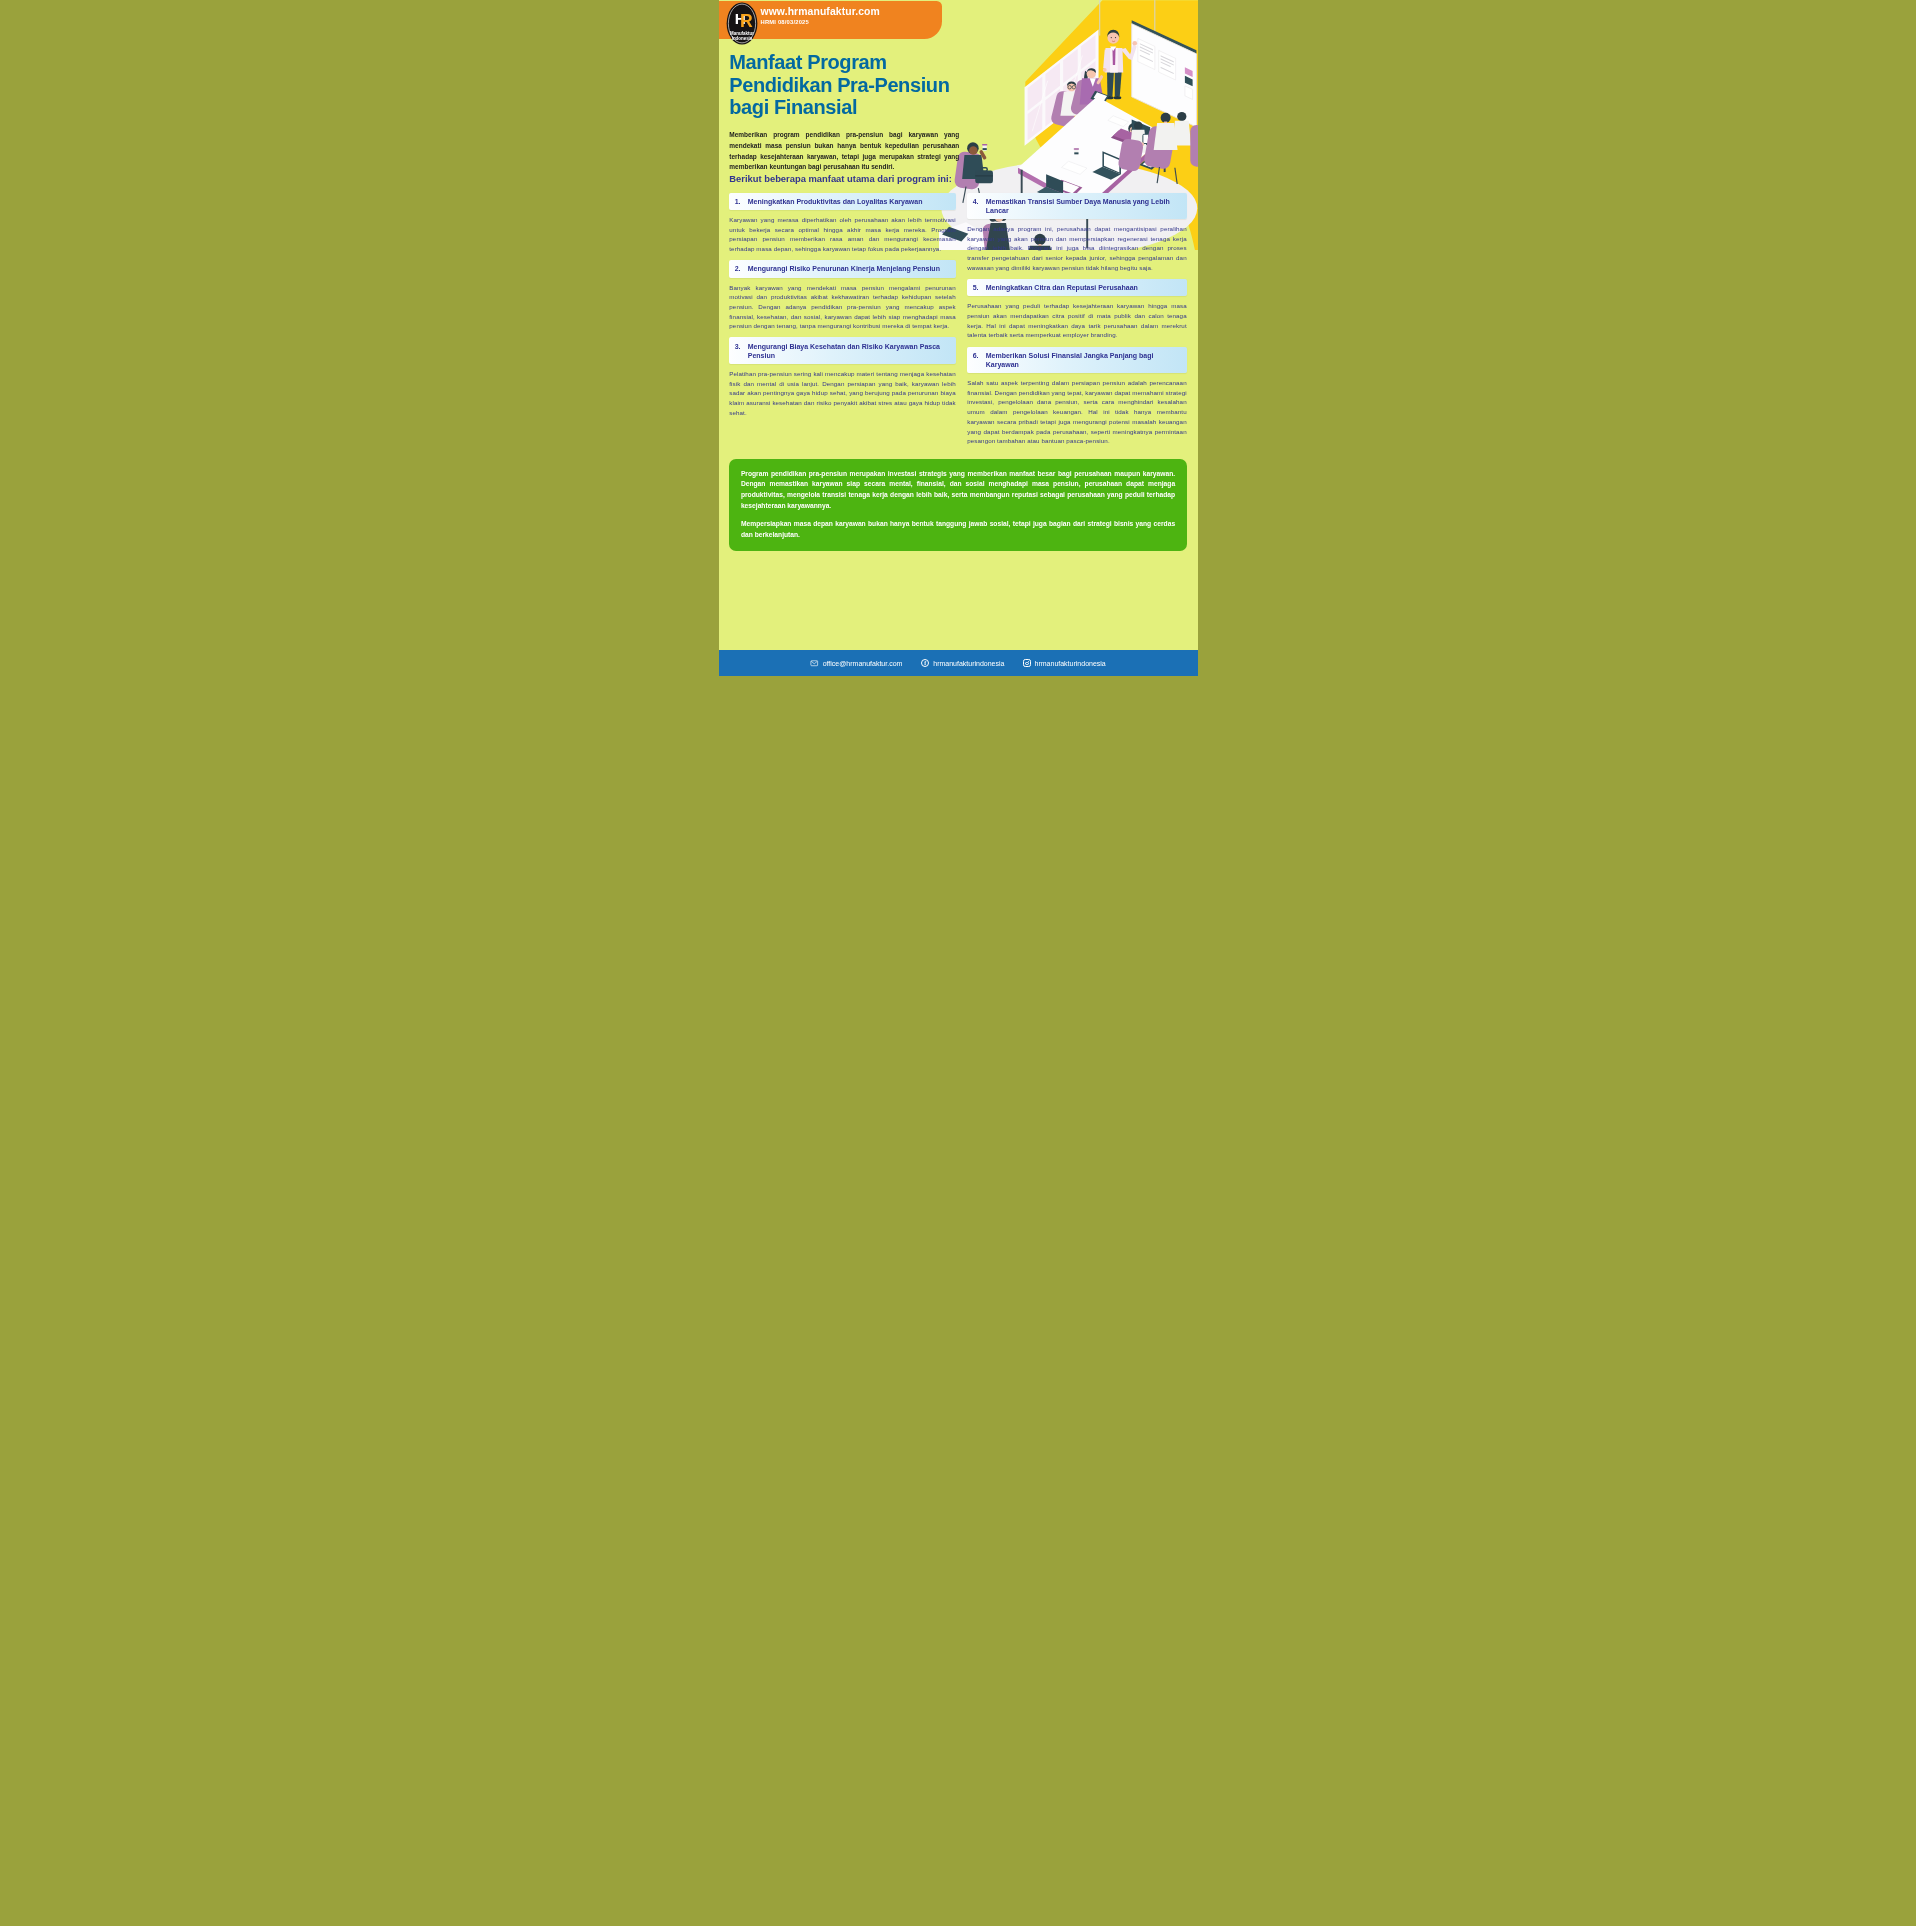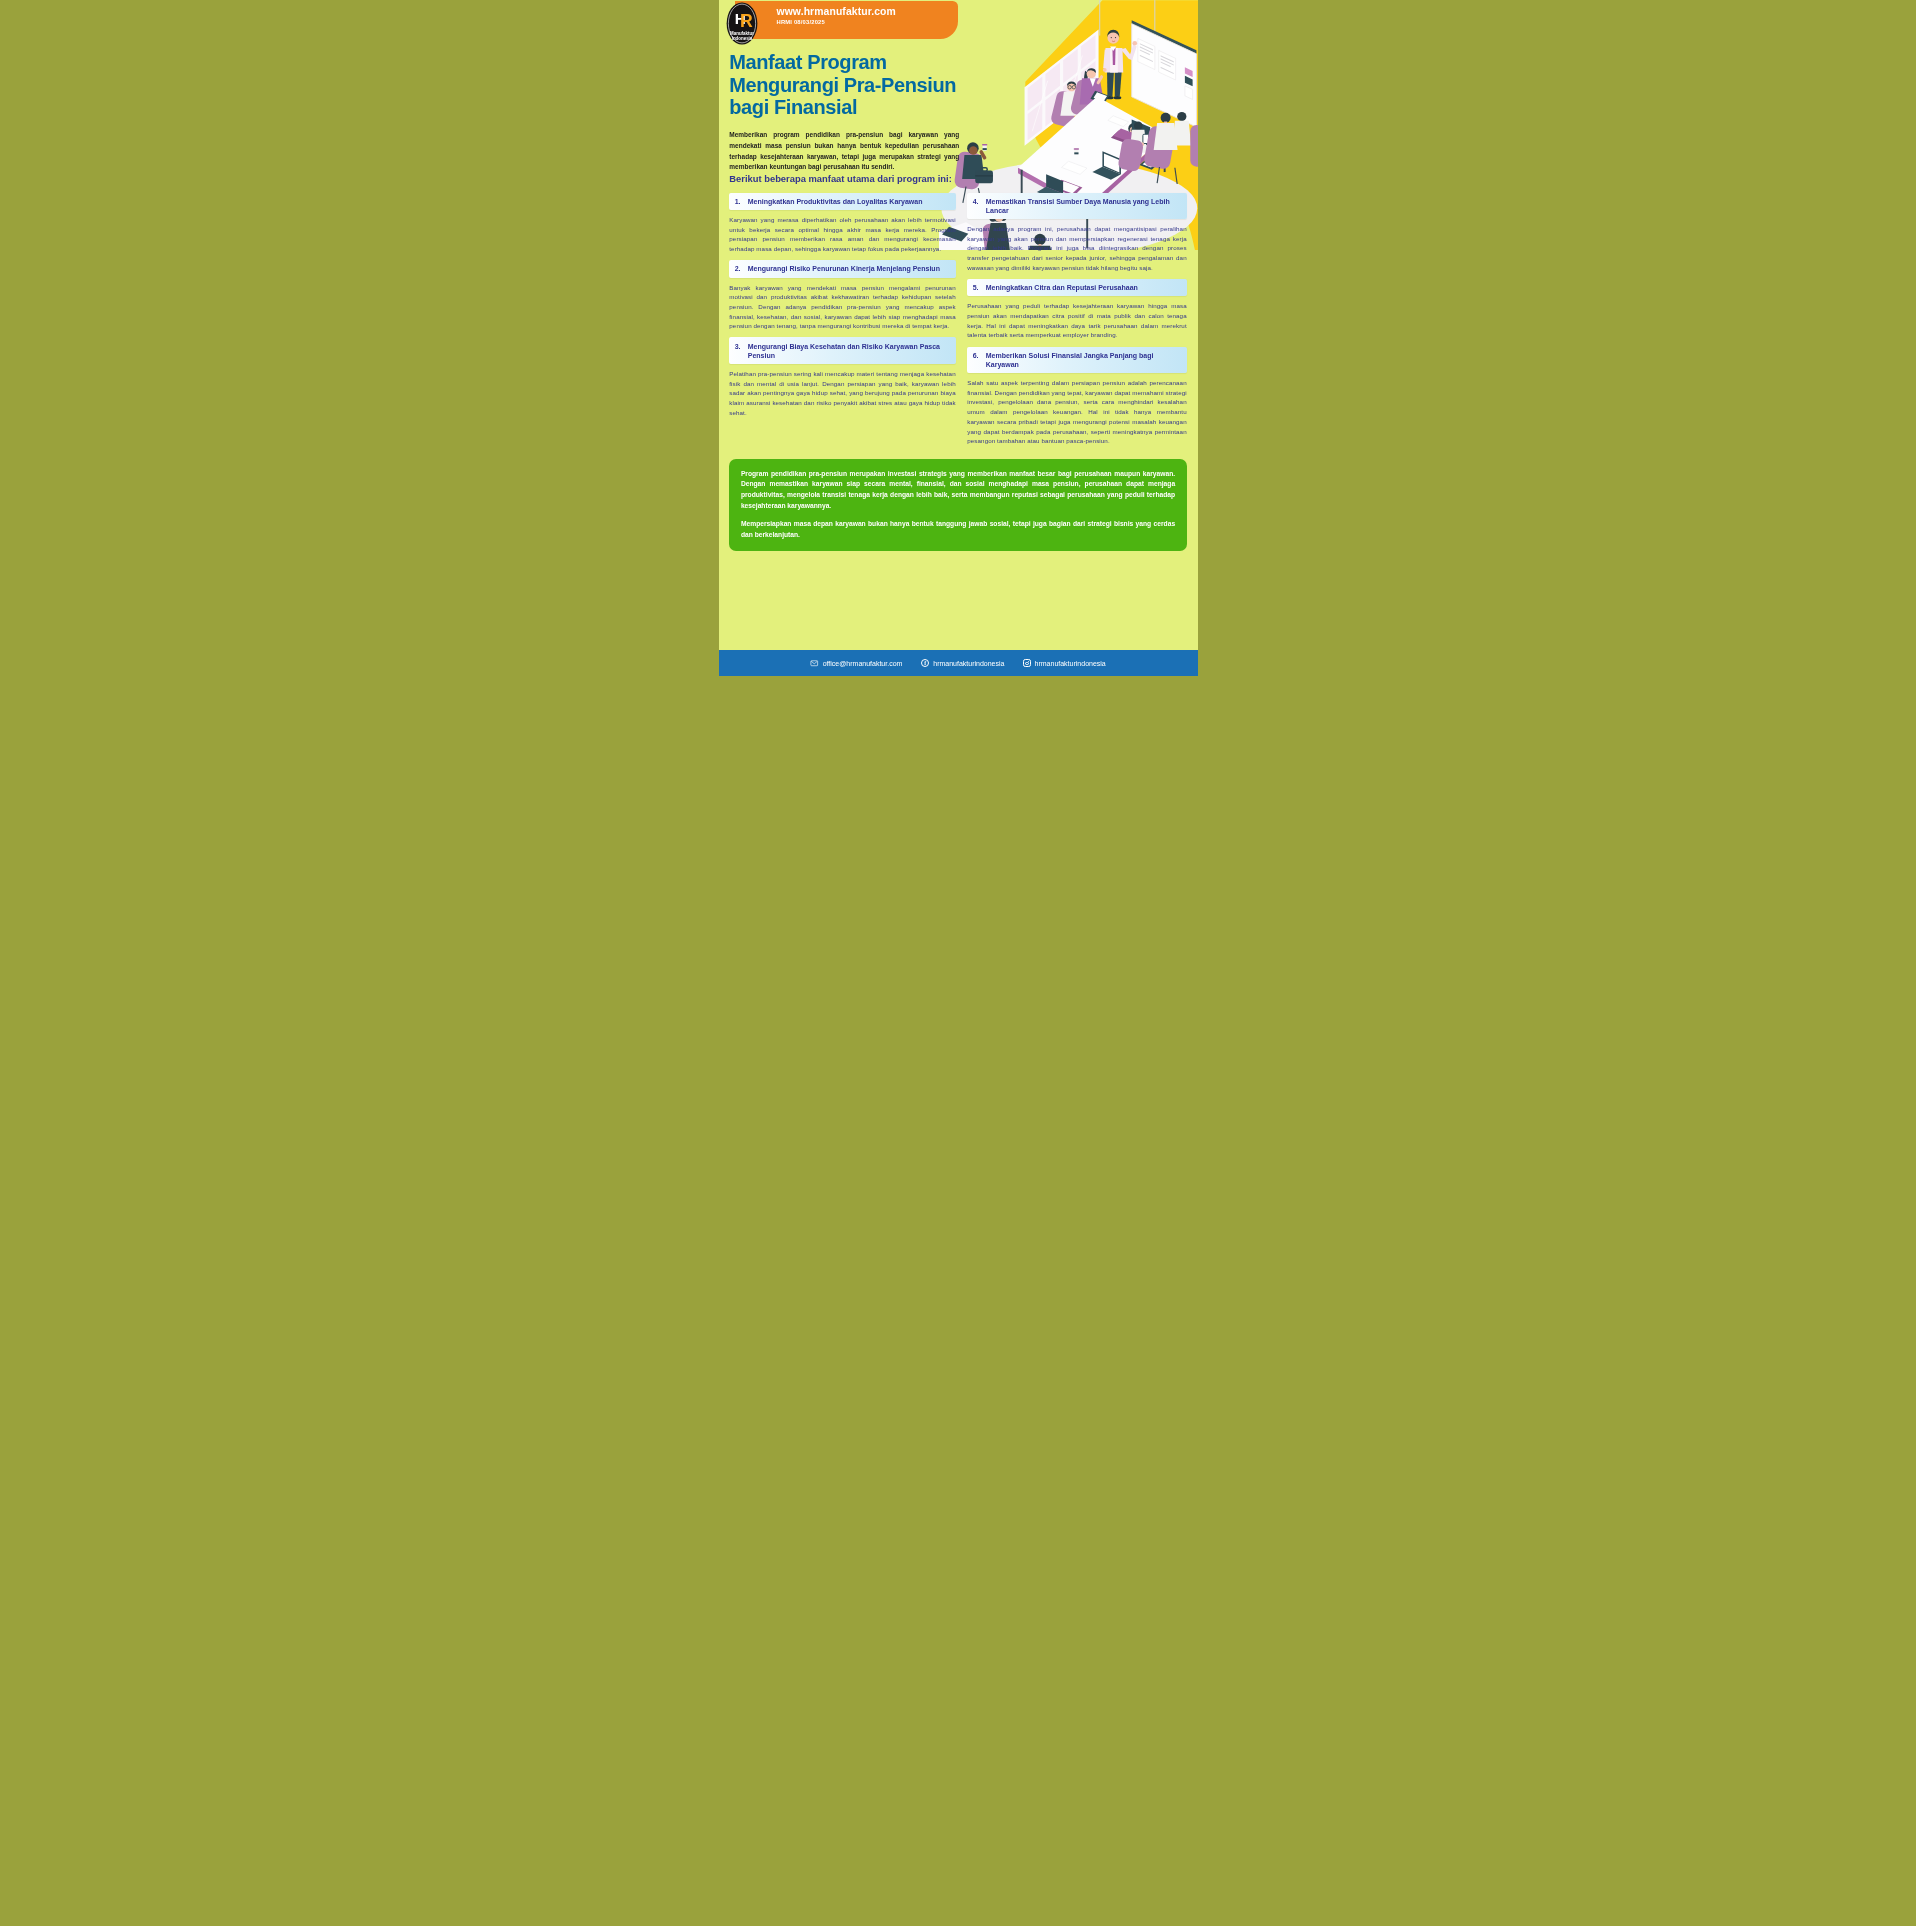--- a/index.html
+++ b/index.html
@@ -4,21 +4,21 @@
 <style>
   * { margin:0; padding:0; box-sizing:border-box; }
   html,body { background:#9aa23c; }
   body { font-family:"Liberation Sans", sans-serif; }
   .page {
     position:relative; width:479px; height:676px; margin:0 auto;
     background:#e3f07c; overflow:hidden;
   }
   
   .banner {
-    position:absolute; left:16px; top:0.8px; width:223px; height:38px;
+    position:absolute; left:0; top:0.8px; width:223px; height:38px;
     background:#f0831f; border-radius:0 5.4px 17.7px 0; z-index:2;
     padding:5px 0 0 42px;
   }
   .banner .url { color:#fff; font-weight:bold; font-size:10.4px; letter-spacing:0.1px; }
   .banner .hrmi { color:#fff; font-size:5.8px; margin-top:2.7px; font-weight:bold; letter-spacing:0.2px; }
   .logo-wrap { position:absolute; left:7px; top:1.5px; width:32px; height:43px; z-index:3; }
   
   .illustration { position:absolute; top:0; right:0; width:259px; height:250px; z-index:0; }
   
   .content { position:relative; z-index:1; padding:51px 10.8px 0 10.8px; }
@@ -296,21 +296,21 @@
       <text x="22" y="56" fill="#ffffff" font-family="Liberation Sans, sans-serif" font-weight="bold" font-size="40">H</text>
       <text x="36" y="66" fill="#f6a21a" font-family="Liberation Sans, sans-serif" font-weight="bold" font-size="46">R</text>
       <text x="41" y="86" fill="#ffffff" text-anchor="middle" font-family="Liberation Sans, sans-serif" font-weight="bold" font-size="11.5">Manufaktur</text>
       <text x="41" y="99" fill="#ffffff" text-anchor="middle" font-family="Liberation Sans, sans-serif" font-weight="bold" font-size="11.5">Indonesia</text>
     </svg>
   </div>
 
   <div class="content">
     <h1 class="title">
       <div>Manfaat Program</div>
-      <div>Mengurangi Pra-Pensiun</div>
+      <div>Pendidikan Pra-Pensiun</div>
       <div>bagi Finansial</div>
     </h1>
 
     <p class="intro">Memberikan program pendidikan pra-pensiun bagi karyawan yang mendekati masa pensiun bukan hanya bentuk kepedulian perusahaan terhadap kesejahteraan karyawan, tetapi juga merupakan strategi yang memberikan keuntungan bagi perusahaan itu sendiri.</p>
 
     <h2 class="list-intro">Berikut beberapa manfaat utama dari program ini:</h2>
 
     <div class="columns">
       <div class="col-left">
 

